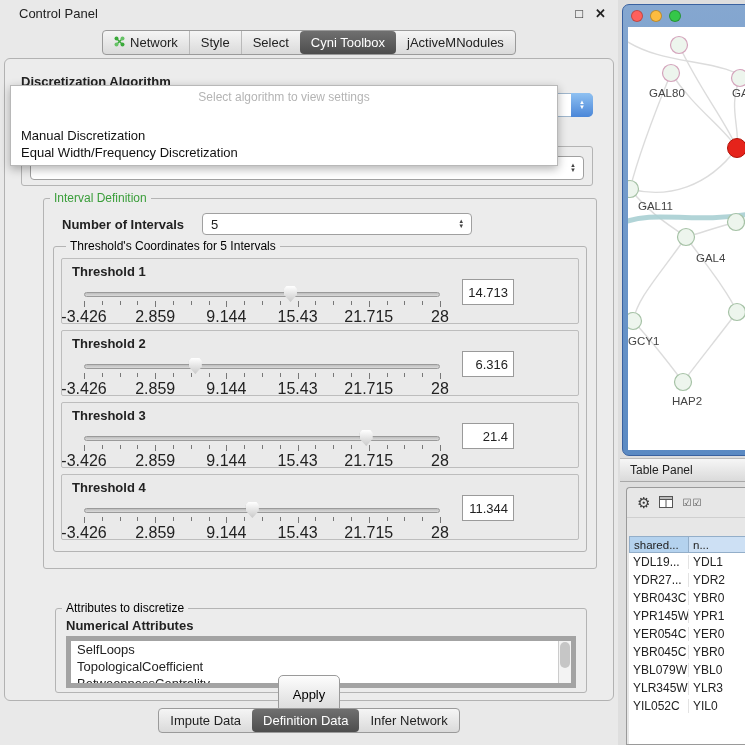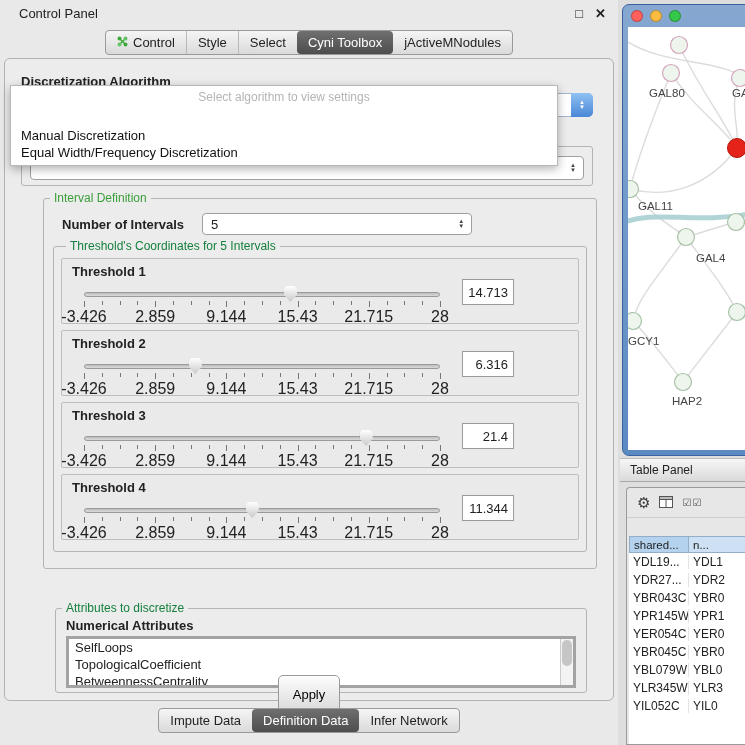--- a/index.html
+++ b/index.html
@@ -40,21 +40,21 @@
                   color:#fff; font-size:6px; line-height:5px; }
   .algo-overlay { position:absolute; left:5px; top:26px; width:548px; background:#fff;
                   border:1px solid #b8b8b8; box-shadow:0 3px 9px rgba(0,0,0,.3); z-index:9; padding:2px 0 4px; }
   .algo-placeholder { text-align:center; color:#b4b4b4; font-size:12px; padding:2px 0 3px; }
   .algo-option { font-size:13px; padding:1px 10px; color:#111; }
   .algo-option.first { font-weight:normal;margin-top:20px; }
 
   fieldset { border:1px solid #b4b4b4; border-radius:3px; background:transparent; }
   legend { font-size:12px; padding:0 4px; margin-left:6px; color:#333; }
   fieldset.green > legend { color:#3a9e3a; }
-  fieldset.blue  > legend { color:#15803d; }
+  fieldset.blue  > legend { color:#000000; }
 
   .fs-tabledata { position:absolute; left:16px; top:80px; width:572px; height:47px; }
   .combo { position:relative; background:#fff; border:1px solid #a0a0a0; border-radius:4px;
            height:24px; font-size:13px; display:flex; align-items:center; padding:0 24px 0 8px; color:#222; }
   .combo .arrows { position:absolute; right:7px; top:50%; transform:translateY(-50%);
                    display:flex; flex-direction:column; align-items:center; font-size:6px; line-height:5px; color:#444; }
   .fs-tabledata .combo { margin:3px 8px 0; }
 
   .fs-interval { position:absolute; left:38px; top:132px; width:554px; height:378px; }
   .num-row { display:flex; align-items:center; margin:8px 10px 4px 18px; }
@@ -76,21 +76,21 @@
   .tick.major { height:6px; }
   .th-ticklabels { position:absolute; left:22px; top:49px; width:356px; height:11px; }
   .tick-label { position:absolute; transform:translateX(-50%); font-size:16px; color:#222; white-space:nowrap; }
   .th-value { position:absolute; right:64px; top:20px; width:52px; height:26px; background:#fff;
               border:1px solid #9a9a9a; font-size:13px; display:flex; align-items:center;
               justify-content:flex-end; padding:0 5px; }
 
   .fs-attrs { position:absolute; left:50px; top:542px; width:532px; height:92px; }
   .attrs-label { font-size:13px; font-weight:bold; margin:3px 0 3px 10px; }
   .attr-list { position:relative; margin:0 10px; height:52px; background:#fff;
-               border:3px solid #a3a3a3; overflow:hidden; }
+               border:5px solid #a3a3a3; overflow:hidden; }
   .attr-item { font-size:13px; line-height:17px; padding-left:6px; white-space:nowrap; }
   .attr-scrollbar { position:absolute; right:0; top:0; bottom:0; width:13px;
                     background:#f3f3f3; border-left:1px solid #ccc; }
   .attr-scroll-thumb { position:absolute; top:1px; left:1px; width:10px; height:26px;
                        background:#c6c6c6; border-radius:5px; }
 
   .apply-row { position:absolute; left:0; right:0; top:616px; display:flex; justify-content:center; }
   .apply-btn { min-width:62px; height:39px; border:1px solid #9a9a9a; border-radius:5px;
                background:linear-gradient(#fdfdfd,#d8d8d8); font-size:13px;
                font-family:"Liberation Sans",sans-serif; padding:0 12px; }
@@ -140,21 +140,21 @@
     <div class="tabstrip" id="top-tabs">
         <div class="tab">
           <span><svg width="11" height="11" viewBox="0 0 11 11">
               <line x1="3" y1="8" x2="8" y2="3" stroke="#3aa93a" stroke-width="1.4"></line>
               <line x1="3" y1="3" x2="8" y2="8" stroke="#3aa93a" stroke-width="1.4"></line>
               <circle cx="2.5" cy="2.5" r="2" fill="#3aa93a"></circle>
               <circle cx="8.5" cy="2.5" r="2" fill="#66c266"></circle>
               <circle cx="2.5" cy="8.5" r="2" fill="#66c266"></circle>
               <circle cx="8.5" cy="8.5" r="2" fill="#3aa93a"></circle>
             </svg></span>
-          <span>Control</span>
+          <span>Network</span>
         </div>
         <div class="tab">
           <span>Style</span>
         </div>
         <div class="tab">
           <span>Select</span>
         </div>
         <div class="tab active">
           <span>Cyni Toolbox</span>
         </div>

